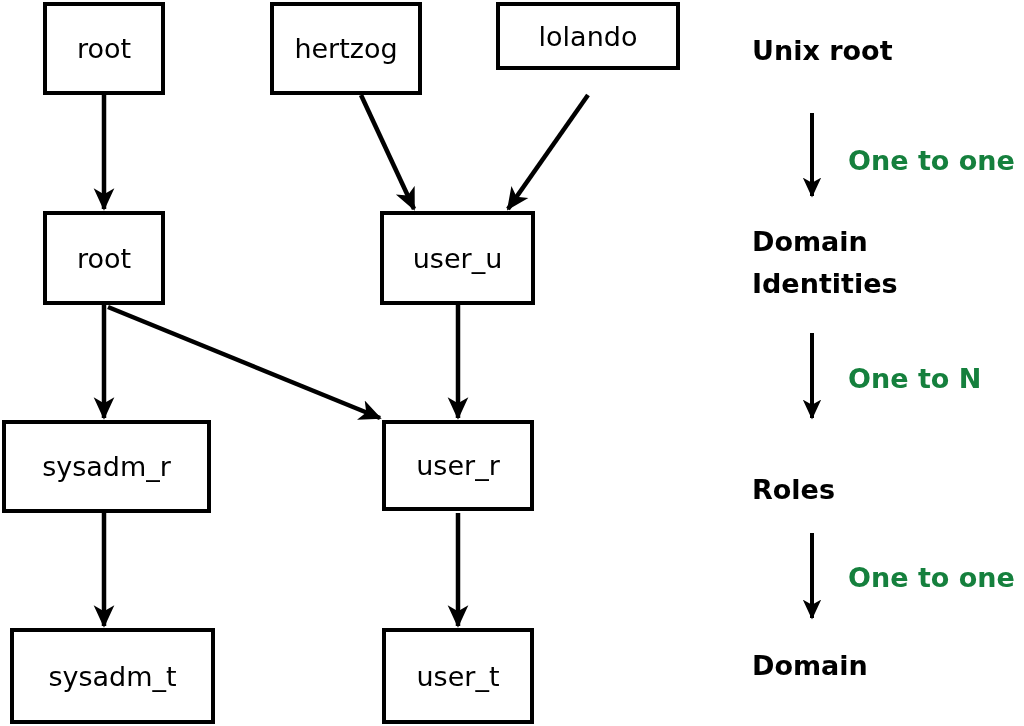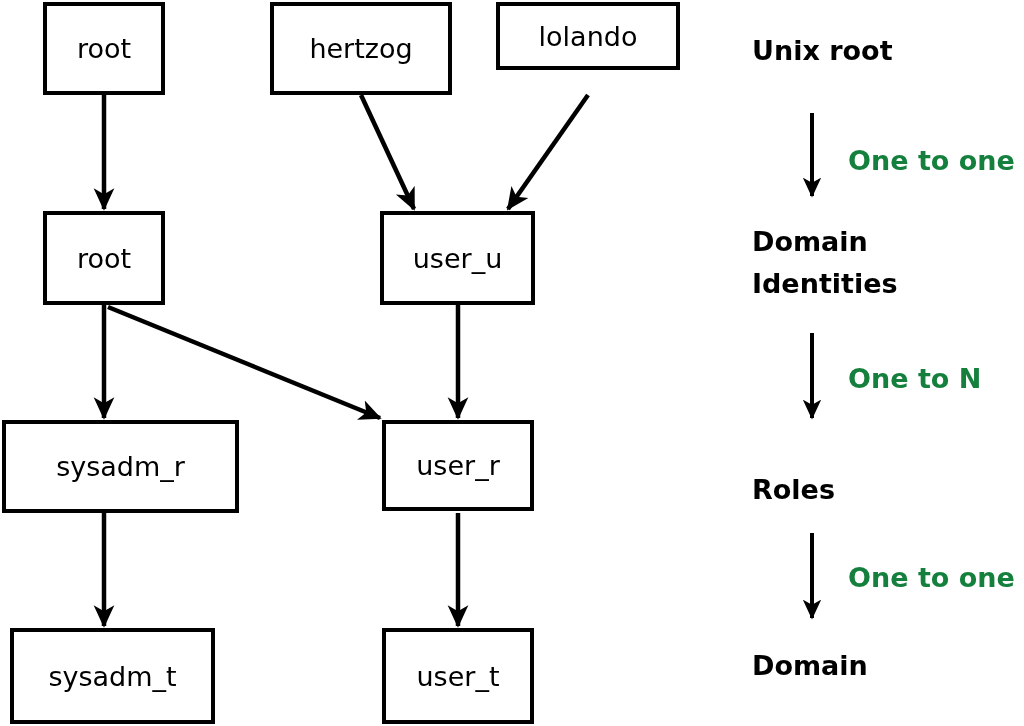--- a/index.html
+++ b/index.html
@@ -92,33 +92,33 @@
         <line x1="812" y1="113" x2="812" y2="196" marker-end="url(#arrowhead)"></line>
         <line x1="812" y1="333" x2="812" y2="418" marker-end="url(#arrowhead)"></line>
         <line x1="812" y1="533" x2="812" y2="618" marker-end="url(#arrowhead)"></line>
       </g>
   </svg>
 
   <div id="node-layer">
       <div class="node" style="left: 43px; top: 2px; width: 122px; height: 93px;">
         <span class="node-label">root</span>
       </div>
-      <div class="node" style="left: 270px; top: 2px; width: 182px; height: 93px;">
+      <div class="node" style="left: 270px; top: 2px; width: 152px; height: 93px;">
         <span class="node-label">hertzog</span>
       </div>
       <div class="node" style="left: 496px; top: 2px; width: 184px; height: 68px;">
         <span class="node-label">lolando</span>
       </div>
       <div class="node" style="left: 43px; top: 211px; width: 122px; height: 94px;">
         <span class="node-label">root</span>
       </div>
       <div class="node" style="left: 380px; top: 211px; width: 155px; height: 94px;">
         <span class="node-label">user_u</span>
       </div>
-      <div class="node" style="left: 2px; top: 420px; width: 237px; height: 93px;">
+      <div class="node" style="left: 2px; top: 420px; width: 209px; height: 93px;">
         <span class="node-label">sysadm_r</span>
       </div>
       <div class="node" style="left: 382px; top: 420px; width: 152px; height: 91px;">
         <span class="node-label">user_r</span>
       </div>
       <div class="node" style="left: 10px; top: 628px; width: 205px; height: 96px;">
         <span class="node-label">sysadm_t</span>
       </div>
       <div class="node" style="left: 382px; top: 628px; width: 152px; height: 96px;">
         <span class="node-label">user_t</span>

